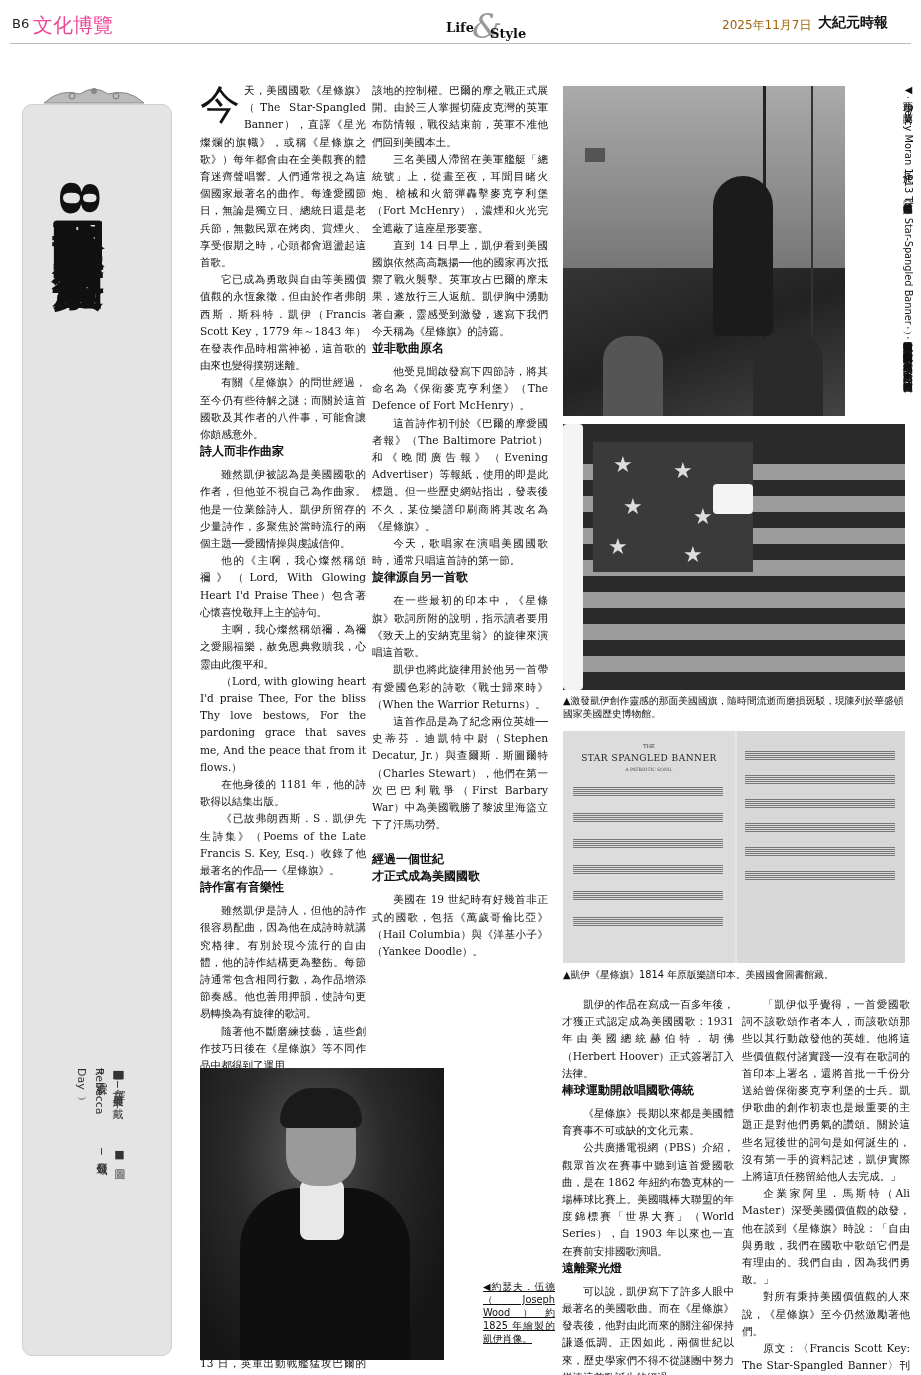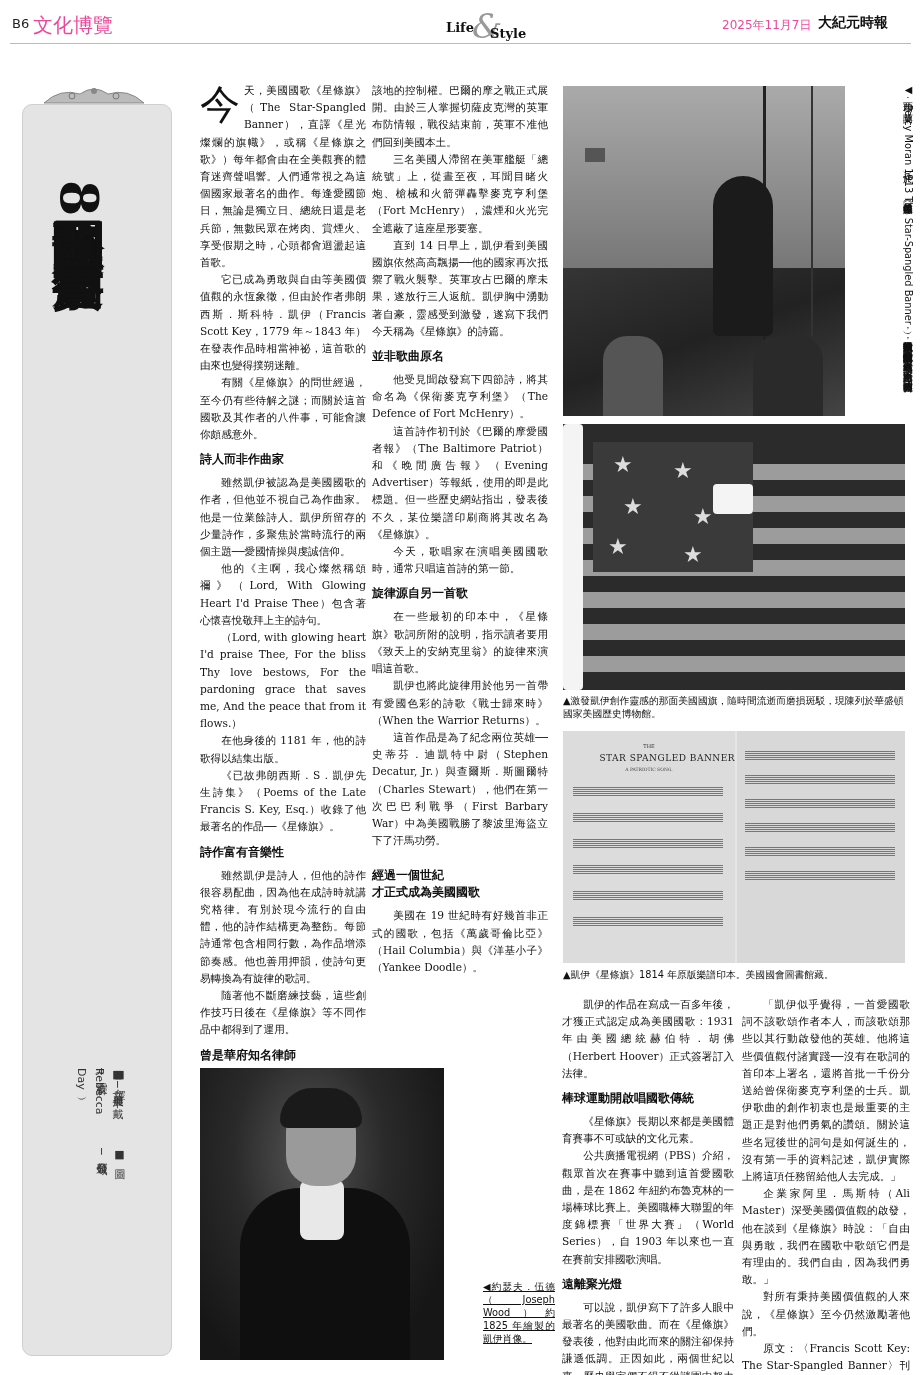--- a/index.html
+++ b/index.html
@@ -7,38 +7,38 @@
   body { position: relative; font-family: "DejaVu Serif", serif; color: #111; }
 
   
   .hdr { position: absolute; left: 0; top: 0; width: 921px; height: 28px; }
   .hdr .page { position: absolute; left: 12px; top: 16px; font-size: 13px; font-family: "DejaVu Sans", sans-serif; color: #222; }
   .hdr .section { position: absolute; left: 33px; top: 12px; font-size: 20px; font-family: Liberation Sans, sans-serif; color: #ec4899; }
   .hdr .logo { position: absolute; left: 418px; top: 12px; width: 100px; height: 40px; margin-left: 26px; }
   .hdr .logo .life { position: absolute; left: 2px; top: 8px; font-size: 13px; font-weight: bold; font-family: "DejaVu Serif", serif; }
   .hdr .logo .amp { position: absolute; left: 28px; top: -6px; font-size: 34px; color: #999; font-family: "DejaVu Serif", serif; font-style: italic; }
   .hdr .logo .style { position: absolute; left: 46px; top: 14px; font-size: 13px; font-weight: bold; font-family: "DejaVu Serif", serif; }
-  .hdr .date { position: absolute; left: 722px; top: 17px; font-size: 12px; font-family: "DejaVu Sans", sans-serif; color: #ec4899; }
+  .hdr .date { position: absolute; left: 722px; top: 17px; font-size: 12px; font-family: "DejaVu Sans", sans-serif; color: #a16207; }
   .hdr .paper { position: absolute; left: 818px; top: 14px; font-size: 14px; font-weight: bold; font-family: "DejaVu Serif", serif; }
   .hdr .rule { position: absolute; left: 10px; right: 10px; top: 43px; height: 1px; background: #bbb; }
 
   
   .ornament { position: absolute; left: 40px; top: 84px; width: 108px; height: 20px; }
   .title-panel { position: absolute; left: 22px; top: 104px; width: 150px; height: 1252px; background: #e4e4e4; border-radius: 10px; border: 1px solid #cfcfcf; }
   .title-vert { position: absolute; left: 50px; top: 180px; width: 58px; writing-mode: vertical-rl; font-size: 52px; font-weight: bold; line-height: 58px; letter-spacing: 0px; font-family: "DejaVu Serif", serif; color: #111; }
   .credits { position: absolute; left: 72px; top: 1068px; writing-mode: vertical-rl; font-size: 11px; font-family: "DejaVu Sans", sans-serif; color: #333; line-height: 18px; }
   .credits .c1 { position: absolute; left: 20px; top: 0; }
   .credits .c2 { position: absolute; left: 20px; top: 80px; }
   .credits .c3 { position: absolute; left: 0; top: 0; }
 
   
   .col { position: absolute; font-size: 10.6px; line-height: 17.2px; text-align: justify; color: #111; }
   .col p { text-indent: 2em; }
   .col p.noindent { text-indent: 0; }
-  .col h3 { font-family: "DejaVu Sans", sans-serif; font-size: 12px; font-weight: bold; margin: 8px 0 6px; line-height: 17px; }
+  .col h3 { font-family: "DejaVu Sans", sans-serif; font-size: 12px; font-weight: bold; margin: 0 0 6px; line-height: 17px; }
   .col1 { left: 200px; top: 82px; width: 166px; }
   .col2 { left: 372px; top: 82px; width: 176px; }
   .col3 { left: 562px; top: 996px; width: 172px; }
   .col4 { left: 742px; top: 996px; width: 168px; }
   .dropcap { float: left; font-size: 40px; line-height: 40px; margin: 2px 4px 0 0; font-family: "DejaVu Serif", serif; }
 
   
   .img-painting { position: absolute; left: 563px; top: 86px; width: 282px; height: 330px; background: linear-gradient(160deg, #6a6a6a 0%, #3a3a3a 35%, #222 70%, #444 100%); overflow: hidden; }
   .img-painting .sky { position: absolute; left: 0; top: 0; width: 100%; height: 55%; background: linear-gradient(180deg, #aaa, #777); }
   .img-painting .mast { position: absolute; left: 200px; top: 0; width: 3px; height: 330px; background: #222; }
@@ -56,21 +56,21 @@
   .img-flag .star { position: absolute; color: #ddd; font-size: 22px; font-family: "DejaVu Sans", sans-serif; }
   .img-flag .patch { position: absolute; background: #f4f4f4; border-radius: 4px; }
 
   .cap-flag { position: absolute; left: 563px; top: 694px; width: 345px; font-size: 9.8px; line-height: 13px; font-family: "DejaVu Sans", sans-serif; }
 
   .img-score { position: absolute; left: 563px; top: 731px; width: 342px; height: 232px; background: #e6e6e6; overflow: hidden; }
   .img-score .page { position: absolute; top: 0; height: 232px; background: #dcdcdc; }
   .img-score .p1 { left: 0; width: 172px; }
   .img-score .p2 { left: 174px; width: 168px; background: #d8d8d8; }
   .img-score .t1 { position: absolute; left: 0; top: 12px; width: 172px; text-align: center; font-size: 5px; color: #333; }
-  .img-score .t2 { position: absolute; left: 0; top: 22px; width: 172px; text-align: right; font-size: 9px; color: #222; letter-spacing: 0.5px; }
+  .img-score .t2 { position: absolute; left: 0; top: 22px; width: 172px; text-align: center; font-size: 9px; color: #222; letter-spacing: 0.5px; }
   .img-score .t3 { position: absolute; left: 0; top: 36px; width: 172px; text-align: center; font-size: 4.5px; color: #444; }
   .img-score .staff { position: absolute; height: 9px; background: repeating-linear-gradient(180deg, #777 0 1px, transparent 1px 2px); }
 
   .cap-score { position: absolute; left: 563px; top: 968px; width: 345px; font-size: 9.8px; line-height: 13px; font-family: "DejaVu Sans", sans-serif; }
 
   .img-portrait { position: absolute; left: 200px; top: 1068px; width: 244px; height: 292px; background: radial-gradient(ellipse at 45% 30%, #555 0%, #2a2a2a 40%, #161616 80%); overflow: hidden; }
   .img-portrait .head { position: absolute; left: 86px; top: 28px; width: 70px; height: 90px; background: #9a9a9a; border-radius: 35px 35px 30px 30px; }
   .img-portrait .hair { position: absolute; left: 80px; top: 20px; width: 82px; height: 40px; background: #1a1a1a; border-radius: 40px 40px 10px 10px; }
   .img-portrait .body { position: absolute; left: 40px; top: 120px; width: 170px; height: 180px; background: #0f0f0f; border-radius: 60px 60px 0 0; }
   .img-portrait .collar { position: absolute; left: 100px; top: 112px; width: 44px; height: 60px; background: #e8e8e8; border-radius: 8px; }
@@ -107,20 +107,21 @@
   <span class="c3">■文─麗貝卡．戴（Rebecca Day）</span>
 </div>
 
 <div class="col col1">
   <p class="noindent"><span class="dropcap">今</span><span>天，美國國歌《星條旗》（The Star-Spangled Banner），直譯《星光燦爛的旗幟》，或稱《星條旗之歌》）每年都會由在全美觀賽的體育迷齊聲唱響。人們通常視之為這個國家最著名的曲作。每逢愛國節日，無論是獨立日、總統日還是老兵節，無數民眾在烤肉、賞煙火、享受假期之時，心頭都會迴盪起這首歌。</span></p>
   <p>它已成為勇敢與自由等美國價值觀的永恆象徵，但由於作者弗朗西斯．斯科特．凱伊（Francis Scott Key，1779 年～1843 年）在發表作品時相當神祕，這首歌的由來也變得撲朔迷離。</p>
   <p>有關《星條旗》的問世經過，至今仍有些待解之謎；而關於這首國歌及其作者的八件事，可能會讓你頗感意外。</p>
   <h3>詩人而非作曲家</h3>
   <p>雖然凱伊被認為是美國國歌的作者，但他並不視自己為作曲家。他是一位業餘詩人。凱伊所留存的少量詩作，多聚焦於當時流行的兩個主題──愛國情操與虔誠信仰。</p>
   <p>他的《主啊，我心燦然稱頌禰》（Lord, With Glowing Heart I'd Praise Thee）包含著心懷喜悅敬拜上主的詩句。</p>
+  <p>主啊，我心燦然稱頌禰，為禰之愛賜福樂，赦免恩典救贖我，心靈由此復平和。</p>
   <p>（Lord, with glowing heart I'd praise Thee, For the bliss Thy love bestows, For the pardoning grace that saves me, And the peace that from it flows.）</p>
   <p>在他身後的 1181 年，他的詩歌得以結集出版。</p>
   <p>《已故弗朗西斯．S．凱伊先生詩集》（Poems of the Late Francis S. Key, Esq.）收錄了他最著名的作品──《星條旗》。</p>
   <h3>詩作富有音樂性</h3>
   <p>雖然凱伊是詩人，但他的詩作很容易配曲，因為他在成詩時就講究格律。有別於現今流行的自由體，他的詩作結構更為整飭。每節詩通常包含相同行數，為作品增添節奏感。他也善用押韻，使詩句更易轉換為有旋律的歌詞。</p>
   <p>隨著他不斷磨練技藝，這些創作技巧日後在《星條旗》等不同作品中都得到了運用。</p>
   <h3>曾是華府知名律師</h3>
   <p>雖然凱伊以撰寫《星條旗》聞名，但他本業其實是律師。</p>
   <p>1814 年夏末，因 1812 年的戰爭（美國第二次獨立戰爭）餘煙未盡，英軍在焚燒白宮和其它一些歷史性建築後，俘虜了威廉．比恩斯（William Beanes）醫生。9 月間，總統詹姆斯．麥迪遜（James Madison）從喬治城召來凱伊，要他前去協助交涉，為比恩斯爭取釋放。</p>
   <p>交涉地點在馬里蘭州巴爾的摩近海，凱伊隨一位戰俘交換專員抵達英國海軍艦艇「強韌號」。談判相當成功。協議達成之時的 9 月 13 日，英軍出動戰艦猛攻巴爾的摩，企圖奪取</p>

